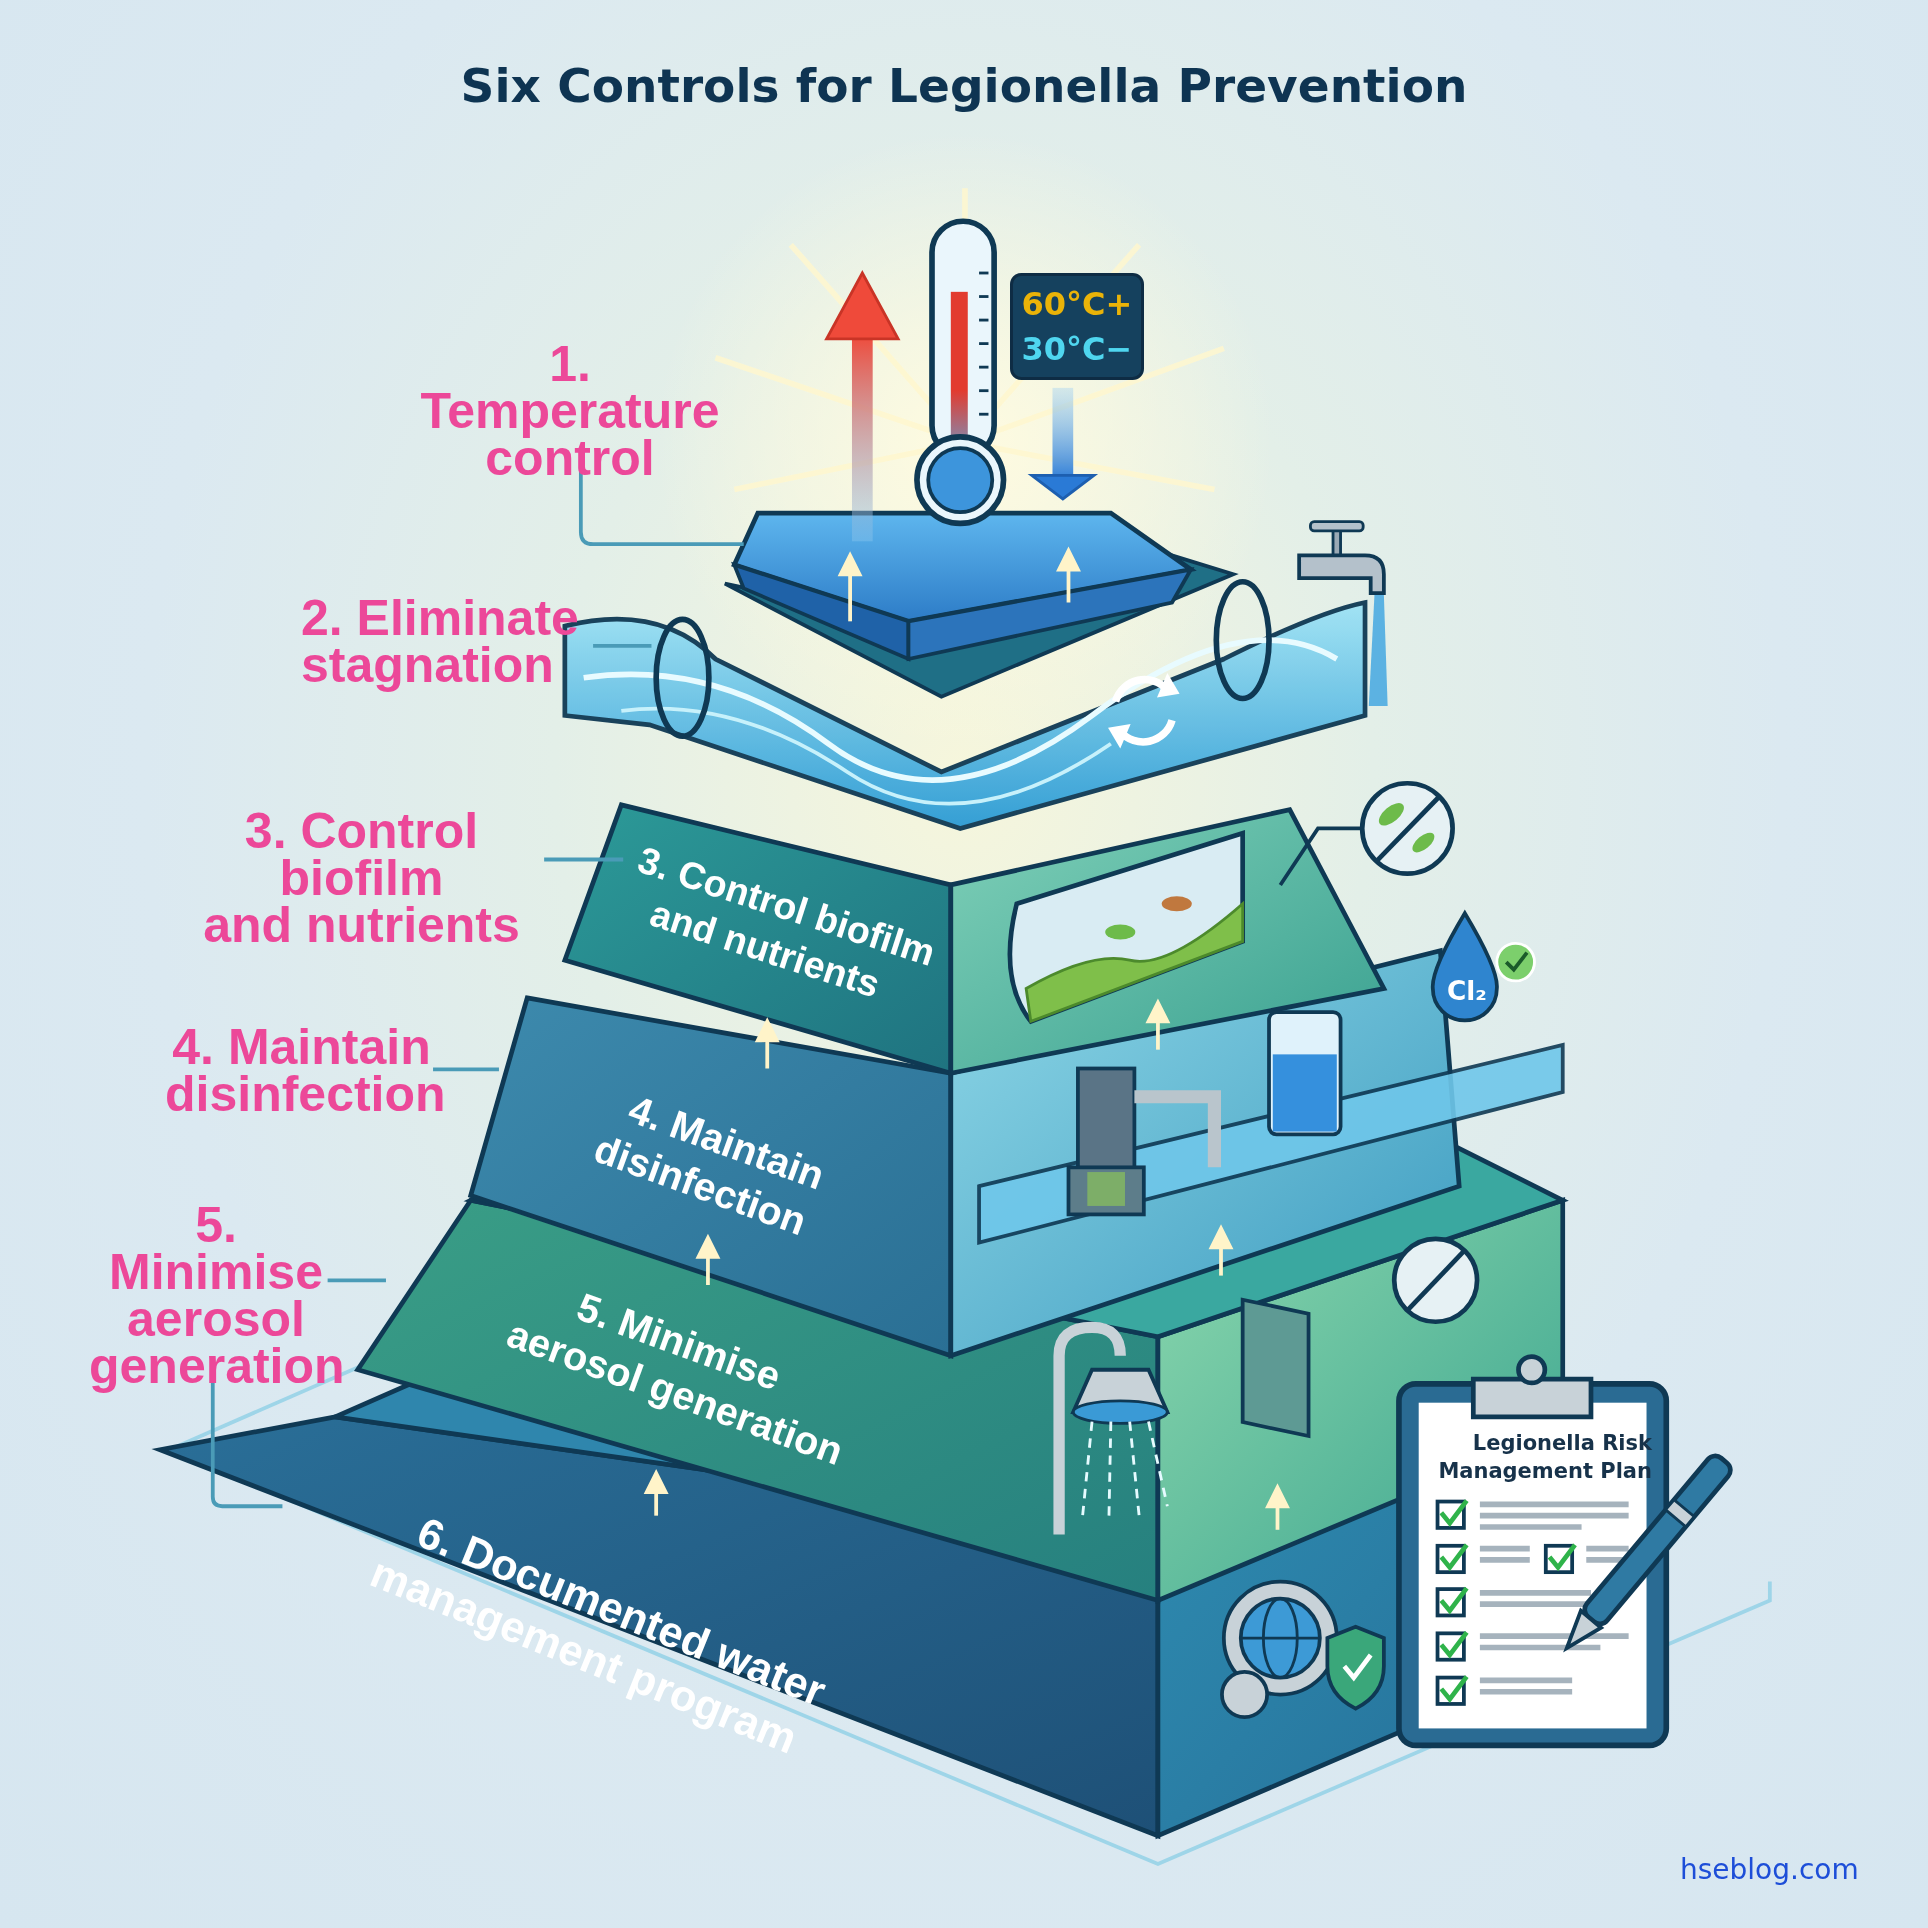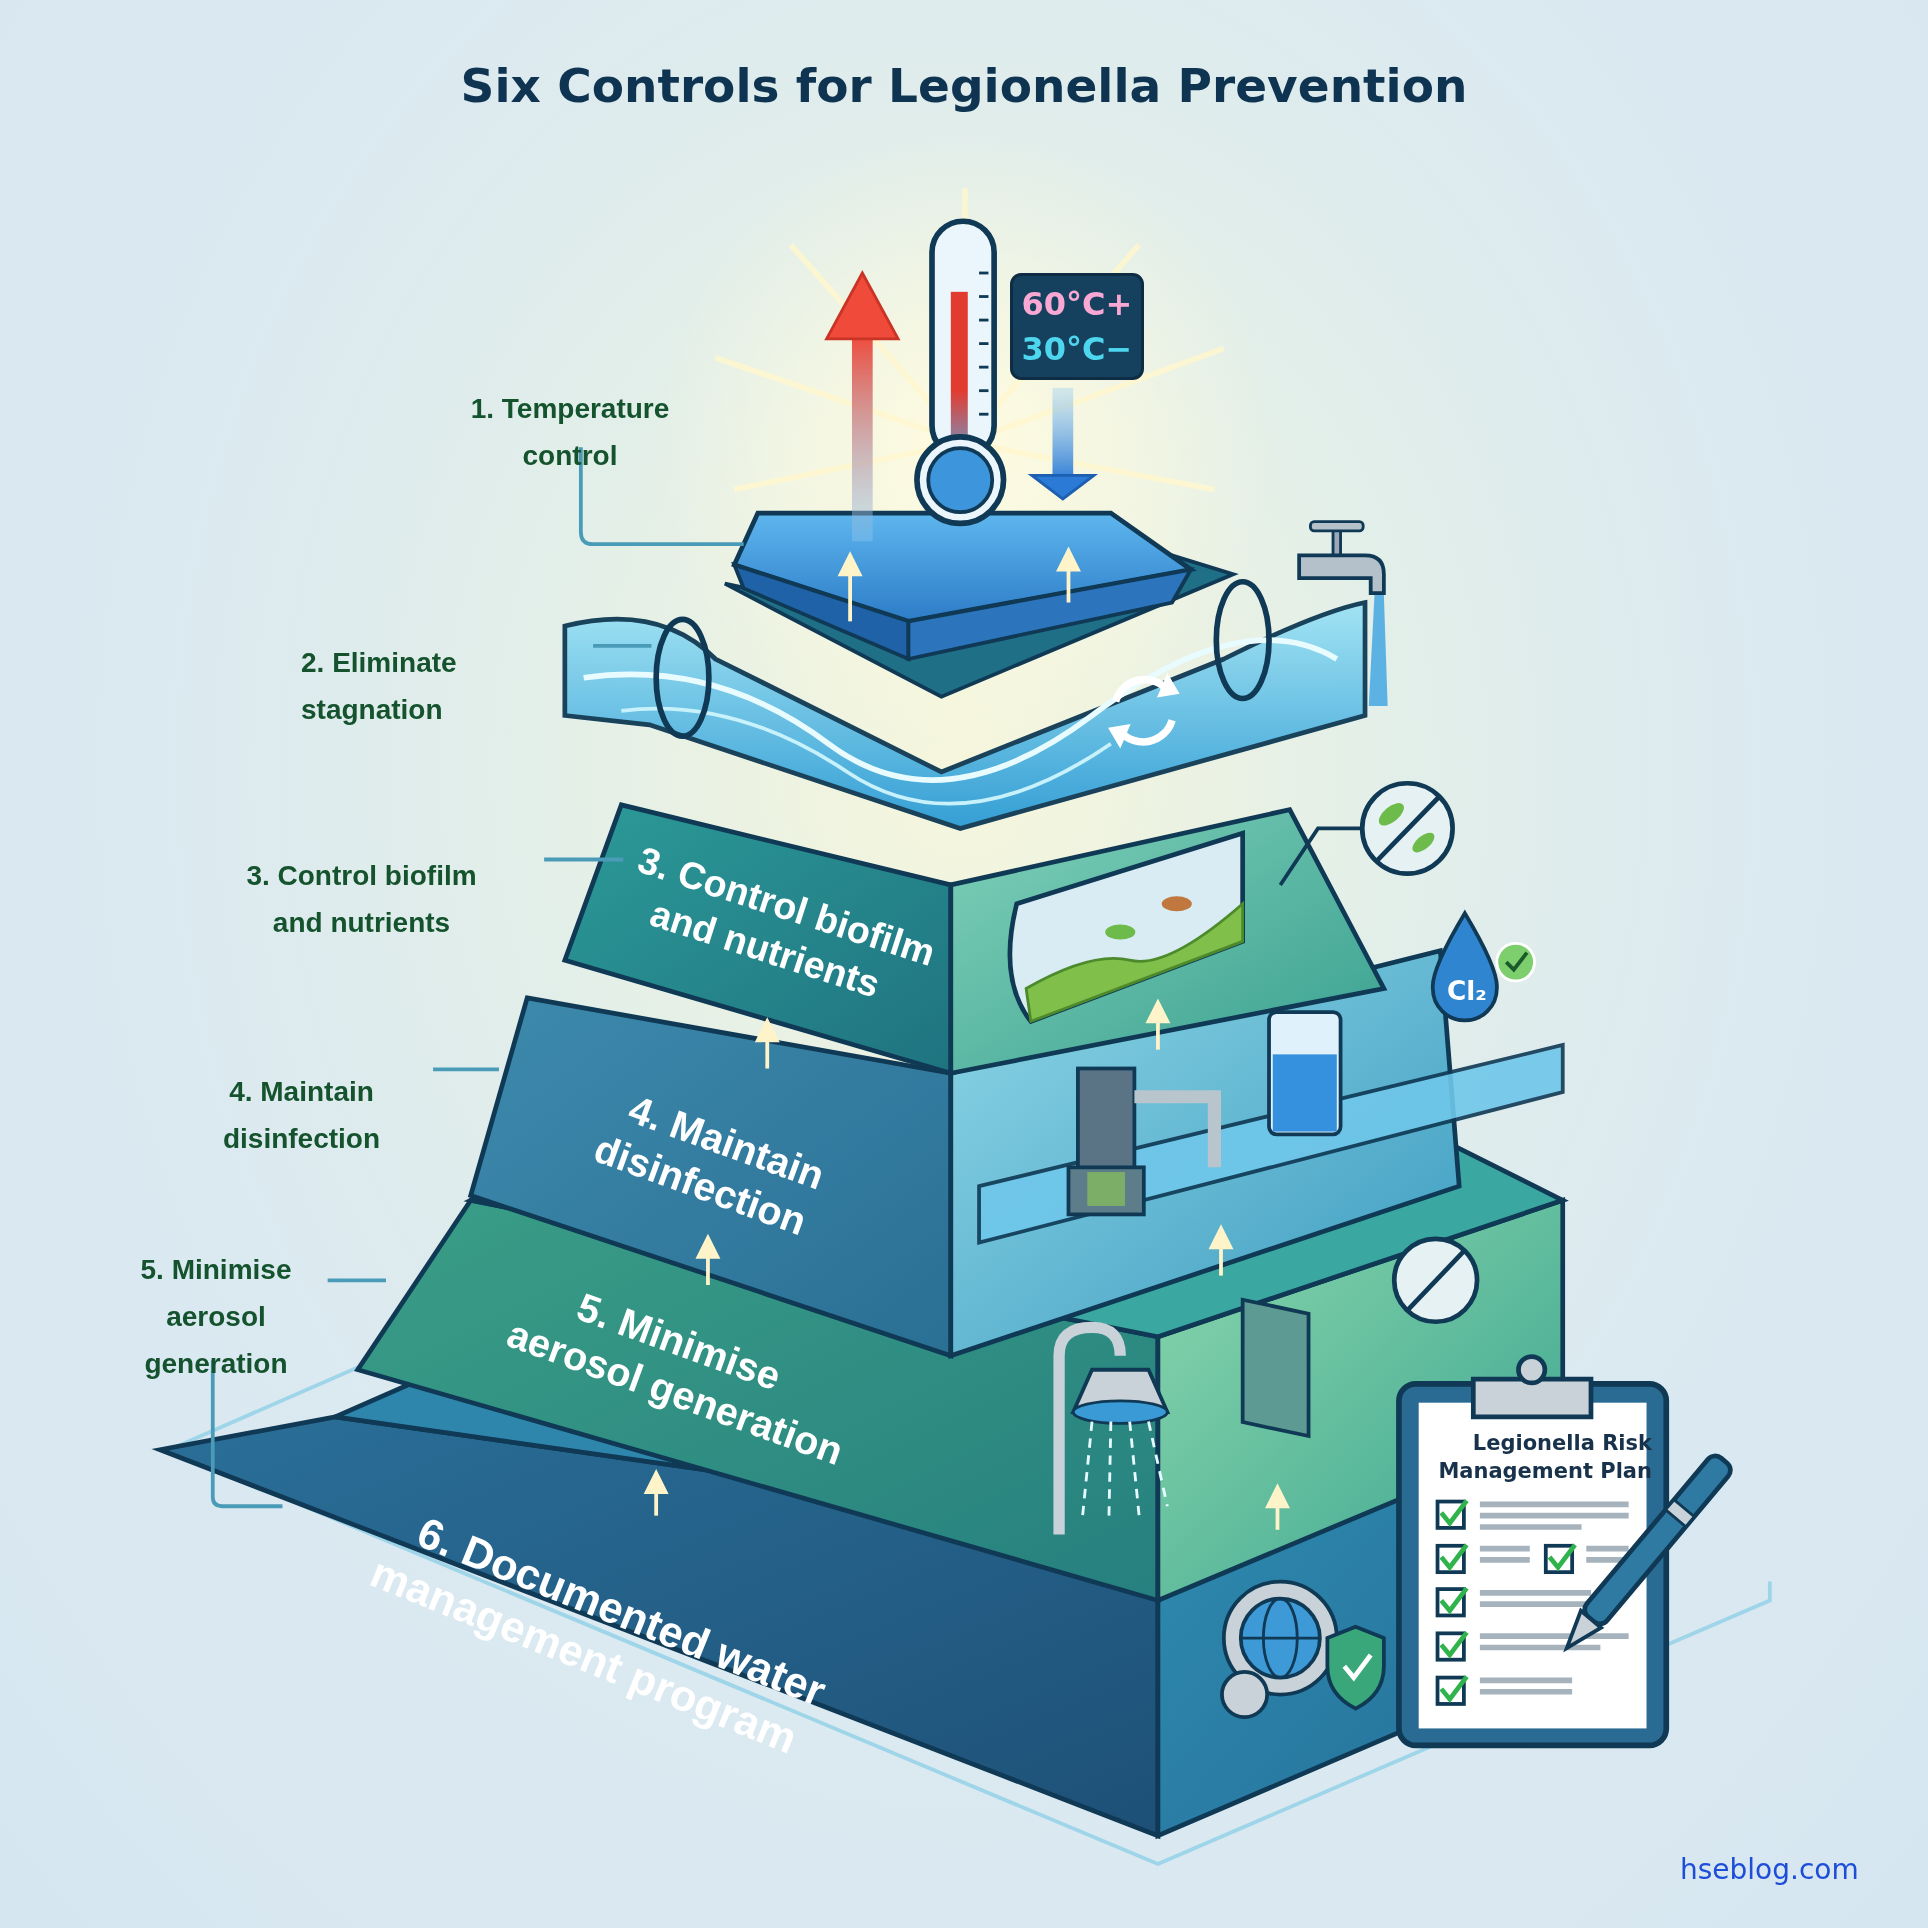--- a/index.html
+++ b/index.html
@@ -3,26 +3,26 @@
 <meta charset="utf-8">
 <style>
   html,body{margin:0;padding:0;}
   body{width:1928px;height:1928px;position:relative;overflow:hidden;
     background:radial-gradient(ellipse at 50% 40%, #f6f6dc 0%, #e3efe8 30%, #dbe9f1 60%, #d6e6f0 100%);
     font-family:"Liberation Sans", sans-serif;}
   .title{position:absolute;left:0;top:58px;width:1928px;text-align:center;
     font-family:"DejaVu Sans", sans-serif;font-weight:bold;font-size:47px;color:#0e3452;letter-spacing:0px;}
   svg.scene{position:absolute;left:0;top:0;}
   .side-label{position:absolute;font-family:"Liberation Sans", sans-serif;font-weight:bold;
-    font-size:28px;line-height:47px;color:#14532d;text-align:center;margin-top:44px;}
+    font-size:50px;line-height:47px;color:#ec4899;text-align:center;}
   .face-label{font-family:"Liberation Sans", sans-serif;font-weight:bold;fill:#ffffff;}
   .temp-box{position:absolute;left:1010px;top:273px;width:134px;height:107px;background:#15415e;
     border:3.8px solid #0e2c44;border-radius:11.3px;font-family:"DejaVu Sans", sans-serif;font-weight:bold;
     font-size:32px;line-height:45px;text-align:center;padding-top:5.6px;box-sizing:border-box;}
-  .temp-hot{color:#f9a8d4;display:block;}
+  .temp-hot{color:#eab308;display:block;}
   .temp-cold{color:#4fd6ef;display:block;}
   .plan-title{position:absolute;left:1417px;top:1429px;width:235px;text-align:right;
     font-family:"DejaVu Sans", sans-serif;font-size:21px;line-height:28px;color:#17324a;font-weight:bold;}
   .watermark{position:absolute;left:1680px;top:1853px;font-family:"DejaVu Sans", sans-serif;
     font-size:28px;color:#1d4ed8;}
 </style>
 </head>
 <body>
 
 <div class="title">Six Controls for Legionella Prevention</div>

